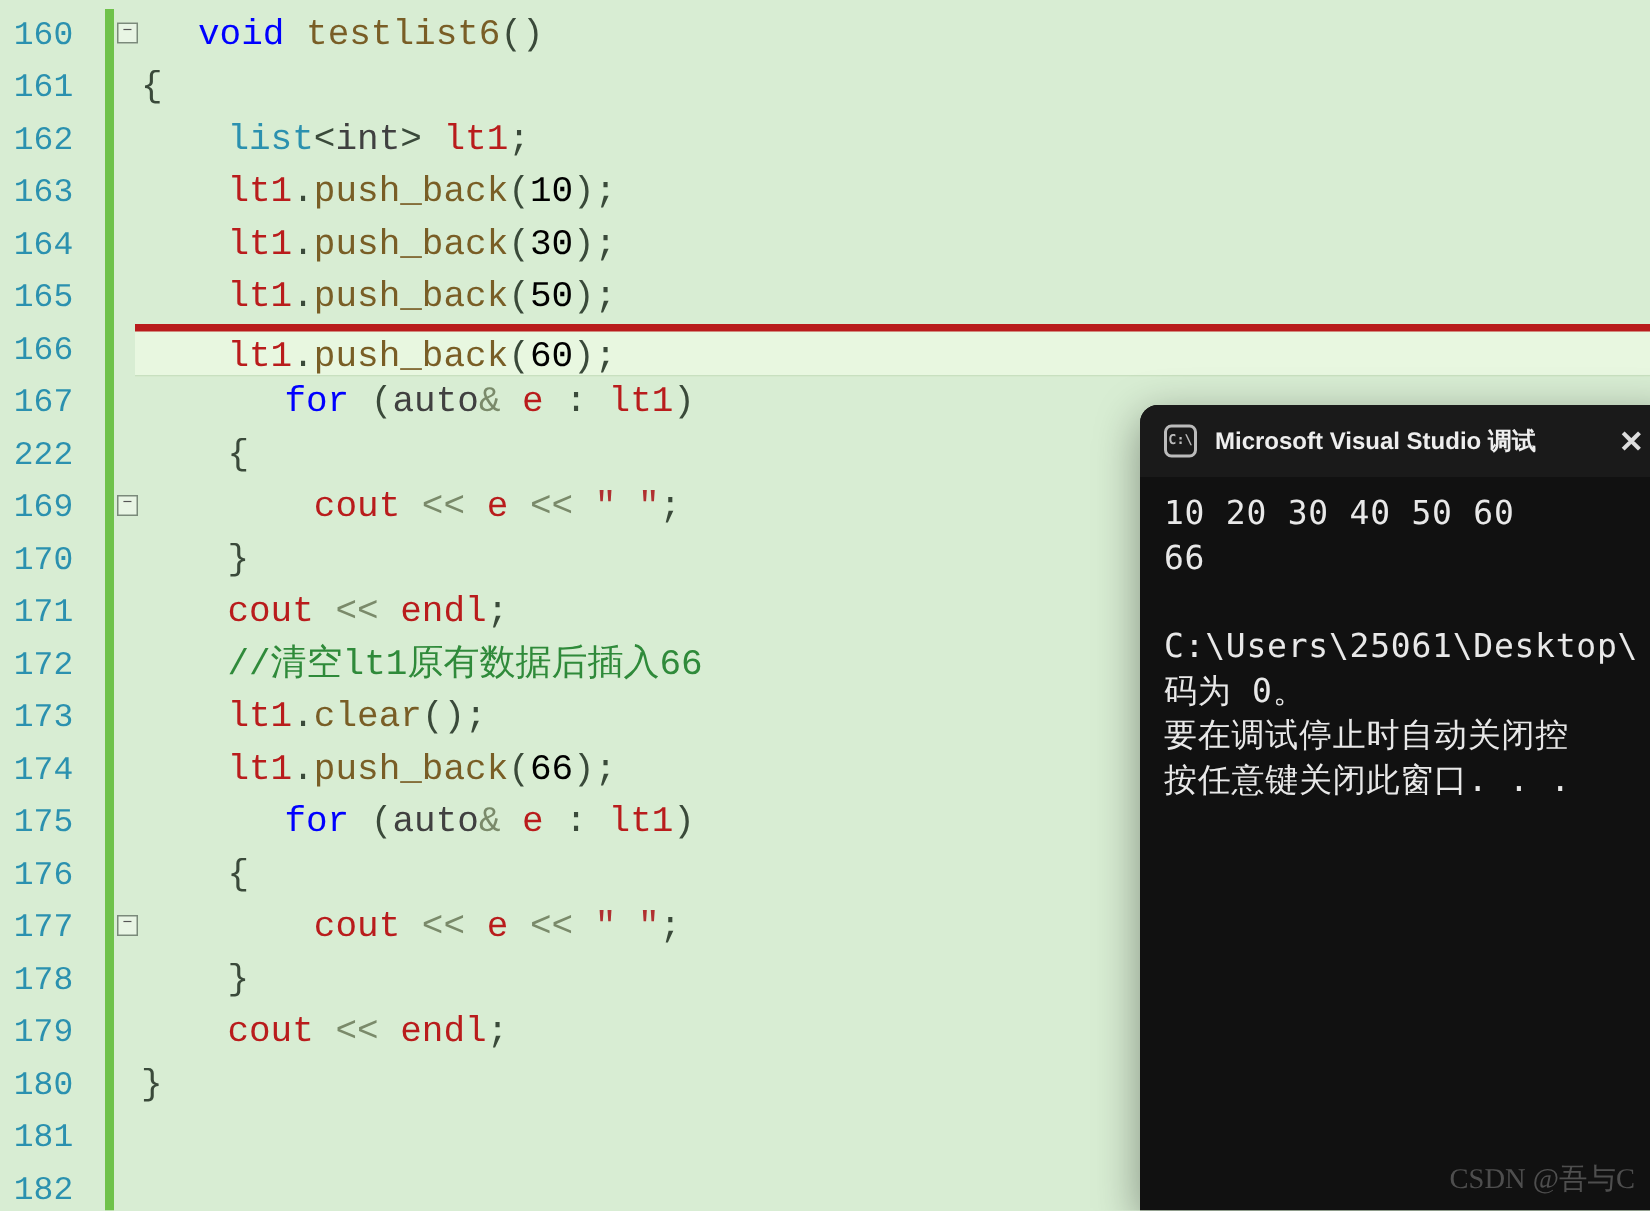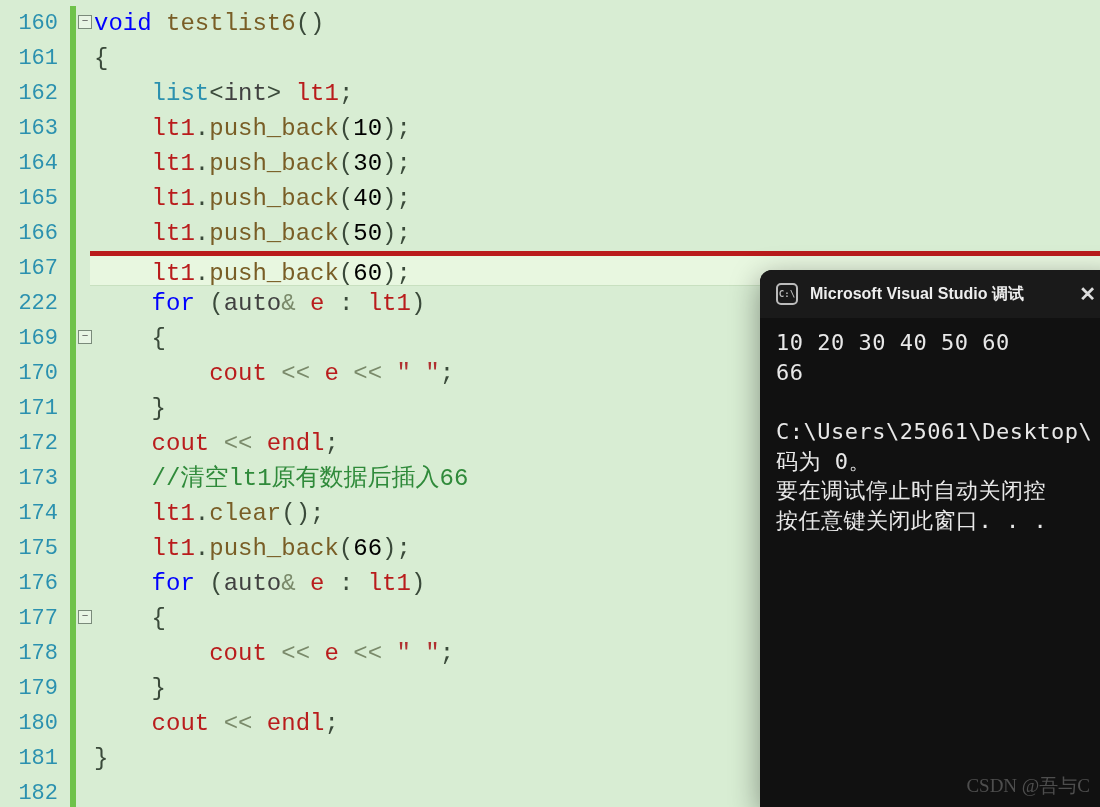--- a/index.html
+++ b/index.html
@@ -18,21 +18,21 @@
     top: 0;
     left: 0;
     right: 0;
     bottom: 0;
     display: flex;
     background: #d8edd3;
   }
   .gutter {
     width: 70px;
     background: #d8edd3;
-    text-align: right;
+    text-align: center;
     padding-right: 12px;
     padding-top: 6px;
   }
   .gutter div {
     height: 35px;
     line-height: 35px;
     font-size: 22px;
     color: #2b91af;
   }
   .strip1 {
@@ -70,21 +70,21 @@
     line-height: 35px;
     white-space: pre;
     padding-left: 4px;
     position: relative;
   }
   .hl {
     background: #e8f7e0;
     border-top: 5px solid #b91c1c;
     border-bottom: 1px solid #c8e0c0;
   }
-  .kw { color: #0000ff; }
+  .kw { color: #0000ff; margin-left: 38px; }
   .type { color: #404040; }
   .fn { color: #795e26; }
   .var { color: #b91c1c; }
   .op { color: #7a8a6a; }
   .str { color: #b03030; }
   .num { color: #000000; }
   .cls { color: #2b91af; }
   .comment { color: #2f8a3a; }
   .punc { color: #3a4a3a; }
 
@@ -183,21 +183,20 @@
     <div class="fold" style="top:9px">−</div>
     <div class="fold" style="top:324px">−</div>
     <div class="fold" style="top:604px">−</div>
   </div>
   <div class="code">
     <div class="line"><span class="kw">void</span> <span class="fn">testlist6</span><span class="punc">(</span><span class="punc">)</span></div>
     <div class="line"><span class="punc">{</span></div>
     <div class="line">    <span class="cls">list</span><span class="punc">&lt;</span><span class="type">int</span><span class="punc">&gt;</span> <span class="var">lt1</span><span class="punc">;</span></div>
     <div class="line">    <span class="var">lt1</span><span class="punc">.</span><span class="fn">push_back</span><span class="punc">(</span><span class="num">10</span><span class="punc">)</span><span class="punc">;</span></div>
     <div class="line">    <span class="var">lt1</span><span class="punc">.</span><span class="fn">push_back</span><span class="punc">(</span><span class="num">30</span><span class="punc">)</span><span class="punc">;</span></div>
-    <div class="line">    <span class="var">lt1</span><span class="punc">.</span><span class="fn">push_back</span><span class="punc">(</span><span class="num">40</span><span class="punc">)</span><span class="punc">;</span></div>
     <div class="line">    <span class="var">lt1</span><span class="punc">.</span><span class="fn">push_back</span><span class="punc">(</span><span class="num">50</span><span class="punc">)</span><span class="punc">;</span></div>
     <div class="line hl">    <span class="var">lt1</span><span class="punc">.</span><span class="fn">push_back</span><span class="punc">(</span><span class="num">60</span><span class="punc">)</span><span class="punc">;</span></div>
     <div class="line">    <span class="kw">for</span> <span class="punc">(</span><span class="type">auto</span><span class="op">&amp;</span> <span class="var">e</span> <span class="punc">:</span> <span class="var">lt1</span><span class="punc">)</span></div>
     <div class="line">    <span class="punc">{</span></div>
     <div class="line">        <span class="var">cout</span> <span class="op">&lt;&lt;</span> <span class="var">e</span> <span class="op">&lt;&lt;</span> <span class="str">" "</span><span class="punc">;</span></div>
     <div class="line">    <span class="punc">}</span></div>
     <div class="line">    <span class="var">cout</span> <span class="op">&lt;&lt;</span> <span class="var">endl</span><span class="punc">;</span></div>
     <div class="line">    <span class="comment">//清空lt1原有数据后插入66</span></div>
     <div class="line">    <span class="var">lt1</span><span class="punc">.</span><span class="fn">clear</span><span class="punc">(</span><span class="punc">)</span><span class="punc">;</span></div>
     <div class="line">    <span class="var">lt1</span><span class="punc">.</span><span class="fn">push_back</span><span class="punc">(</span><span class="num">66</span><span class="punc">)</span><span class="punc">;</span></div>

